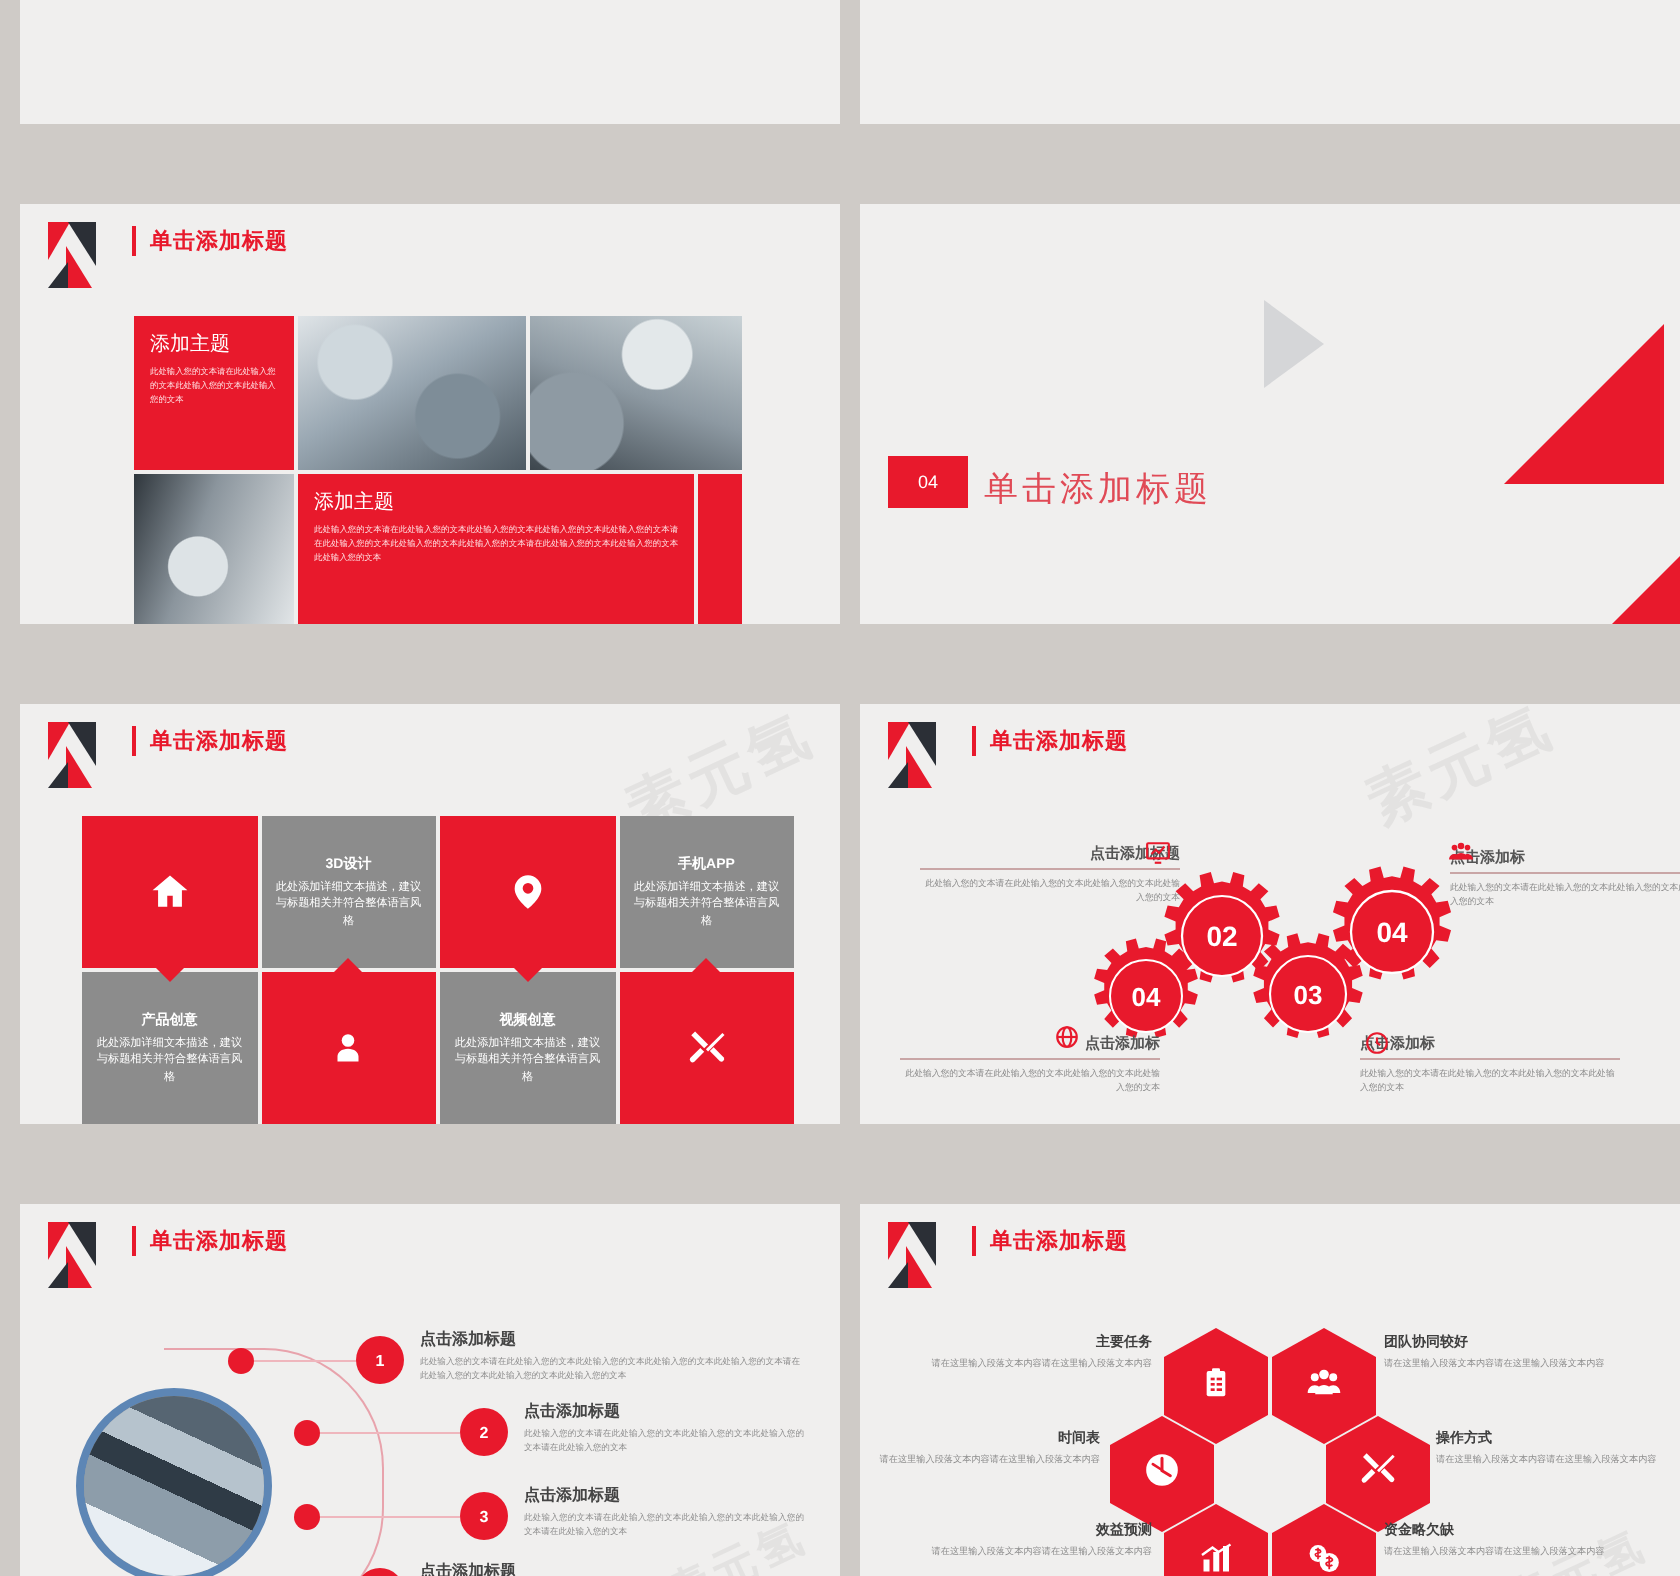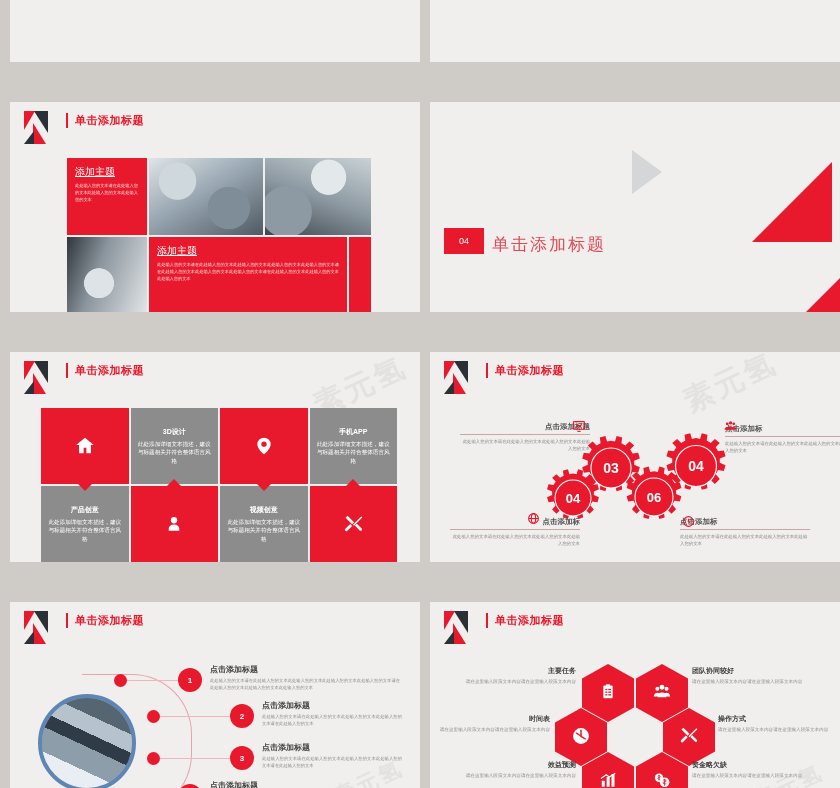--- a/index.html
+++ b/index.html
@@ -42,21 +42,21 @@
 
   .wm { position: absolute; color: rgba(120,120,120,.10); font-size: 30px;
         font-weight: bold; transform: rotate(-25deg); pointer-events: none;
         letter-spacing: 3px; white-space: nowrap; }
 
   
   .sA-grid { position: absolute; left: 57px; top: 56px; width: 300px; height: 158px;
              display: grid; grid-template-columns: 80px 114px 106px;
              grid-template-rows: 77px 77px; gap: 2px; }
   .redblk { background: #e8192c; color: #fff; padding: 7px 8px; overflow: hidden; }
-  .redblk h4 { font-size: 10px; margin-bottom: 4px; font-weight: normal; text-decoration: underline; }
+  .redblk h4 { font-size: 10px; margin-bottom: 4px; font-weight: normal; }
   .redblk p { font-size: 4.2px; line-height: 1.65; color: #ffdfe2; }
   .ph { background: #9fb0bc; position: relative; overflow: hidden; }
   .ph::before { content: ""; position: absolute; inset: 0;
     background:
       radial-gradient(circle at 25% 30%, #cfd8dd 0 18%, transparent 19%),
       radial-gradient(circle at 70% 65%, #7e8d98 0 22%, transparent 23%),
       linear-gradient(150deg, #dfe4e7 0%, #9aa8b3 45%, #4e5a63 100%);
   }
   .ph.p2::before { background:
       radial-gradient(circle at 60% 25%, #e3e8ea 0 20%, transparent 21%),
@@ -333,24 +333,24 @@
             <use href="#gearshape"></use>
           </g>
         <g transform="translate(266,114) scale(0.82)">
             <use href="#gearshape"></use>
           </g>
       </svg>
       <div class="gear" style="left:118px;top:121px;width:50px;height:50px;">
         <span class="num" style="font-size:13px;">04</span>
       </div>
       <div class="gear" style="left:156px;top:91px;width:50px;height:50px;">
-        <span class="num" style="font-size:14px;">03</span>
+        <span class="num" style="font-size:14px;">02</span>
       </div>
       <div class="gear" style="left:199px;top:120px;width:50px;height:50px;">
-        <span class="num" style="font-size:13px;">06</span>
+        <span class="num" style="font-size:13px;">03</span>
       </div>
       <div class="gear" style="left:241px;top:89px;width:50px;height:50px;">
         <span class="num" style="font-size:14px;">04</span>
       </div>
 
       <div class="glabel r" style="left:20px;top:165px;">
         <div class="ttl">点击添加标</div>
         <p>此处输入您的文本请在此处输入您的文本此处输入您的文本此处输入您的文本</p>
       </div>
       <span class="gicon" style="left:97px;top:160px;">

